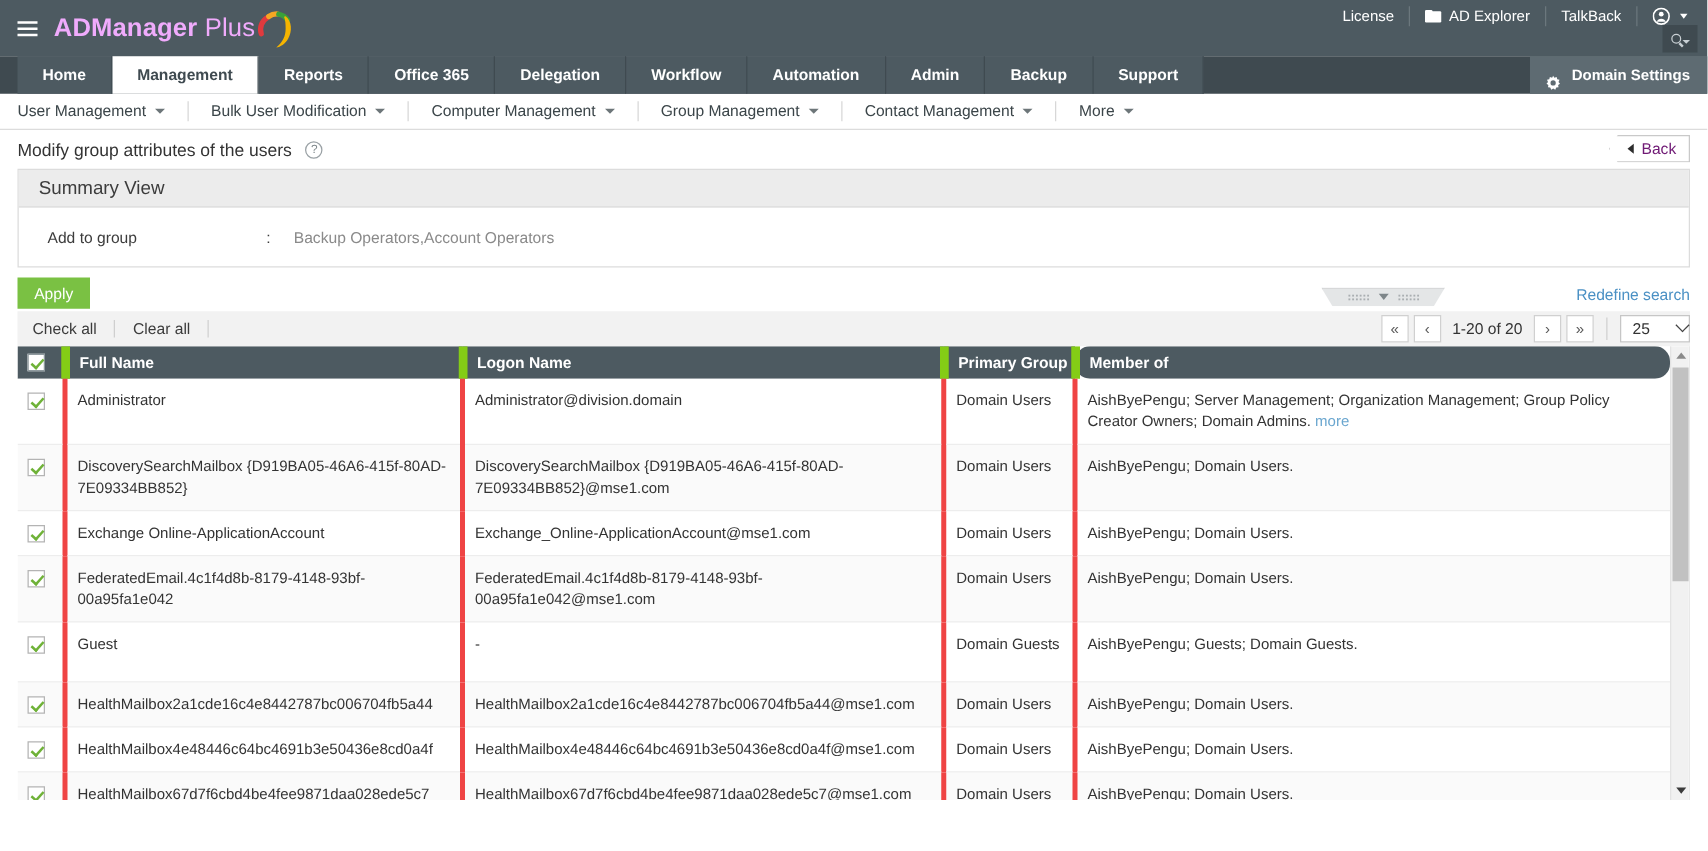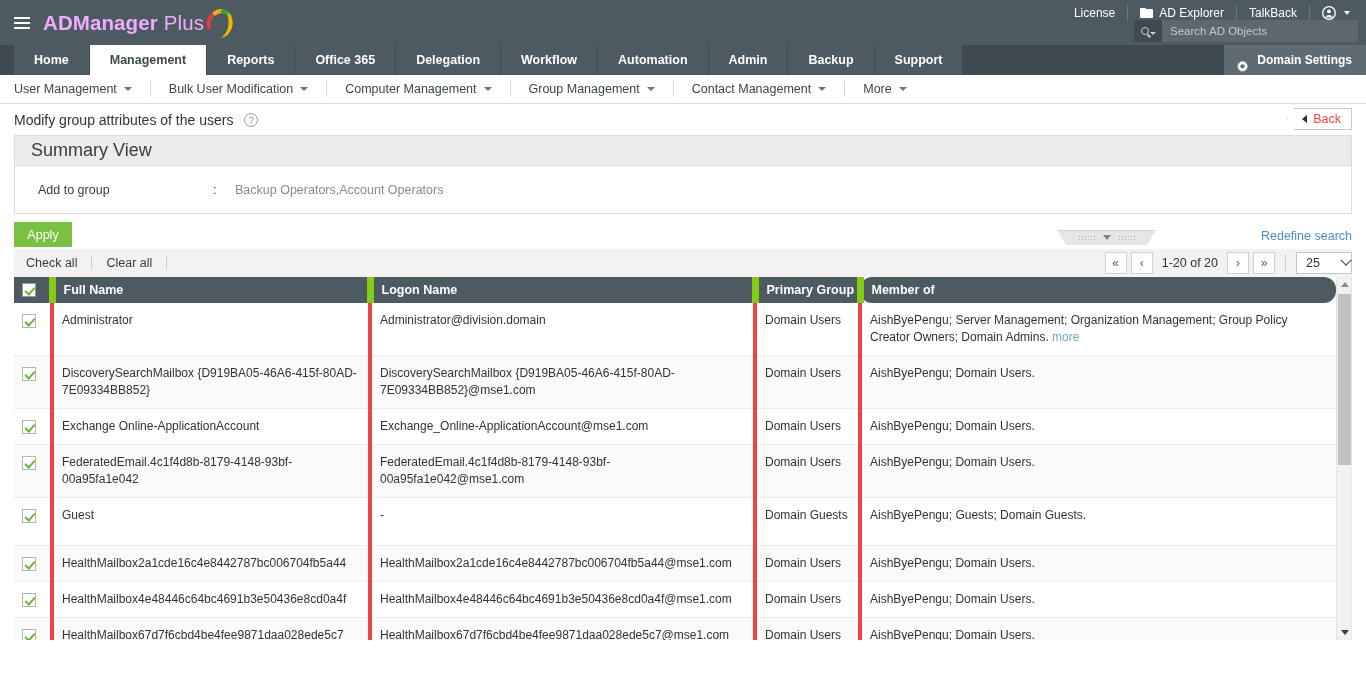--- a/index.html
+++ b/index.html
@@ -156,39 +156,39 @@
   .pagetitle { font-size: 14px; color: #333; }
   .help-icon {
     width: 14px; height: 14px; border: 1px solid #9aa1a5; border-radius: 50%;
     margin-left: 11px; font-size: 9.5px; color: #7d868a;
     display: flex; align-items: center; justify-content: center;
     cursor: pointer; line-height: 1;
   }
   .back-btn {
     position: absolute; right: 14px; top: 4px;
     height: 22px; display: flex; align-items: center;
-    font-size: 12.5px; color: #ef4444; cursor: pointer;
+    font-size: 12.5px; color: #701a75; cursor: pointer;
     background: #ffffff; border: 1px solid #c9c9c9;
     padding: 0 10px 0 14px;
     clip-path: polygon(7px 0, 100% 0, 100% 100%, 7px 100%, 0 50%);
     gap: 6px;
   }
   .chev-left {
     width: 0; height: 0; border-top: 4.5px solid transparent;
     border-bottom: 4.5px solid transparent; border-right: 5.5px solid #2d2d2d;
     display: inline-block;
   }
 
   
   .content { padding: 0 14px; }
   .summary-box { border: 1px solid #dcdcdc; background: #ffffff; }
   .summary-head {
     height: 30px; background: #ececec; border-bottom: 1px solid #dcdcdc;
     display: flex; align-items: center; padding-left: 16px;
-    font-size: 18px; color: #3c3c3c;
+    font-size: 15px; color: #3c3c3c;
   }
   .summary-body { height: 47px; display: flex; align-items: center; padding-left: 23px; }
   .sum-label { width: 175px; font-size: 12.5px; color: #3c3c3c; }
   .sum-colon { width: 22px; font-size: 12.5px; color: #3c3c3c; }
   .sum-value { font-size: 12.5px; color: #8a8a8a; }
 
   
   .collapse-handle {
     position: absolute; left: 1057px; top: 230px;
     width: 99px; height: 15px;
@@ -365,21 +365,20 @@
       </span>
       <span class="caret-tiny"></span>
     </div>
   </div>
 
   <div class="searchwrap">
     <div class="search-btn">
       <span class="mag"></span>
         <span class="dn"></span>
     </div>
-    <input class="search-input" type="text" placeholder="Search AD Objects" style="">
   </div>
 </div>
 
 <div class="tabbar">
   <div class="tab">Home</div>
   <div class="tab active">Management</div>
   <div class="tab">Reports</div>
   <div class="tab">Office 365</div>
   <div class="tab">Delegation</div>
   <div class="tab">Workflow</div>

